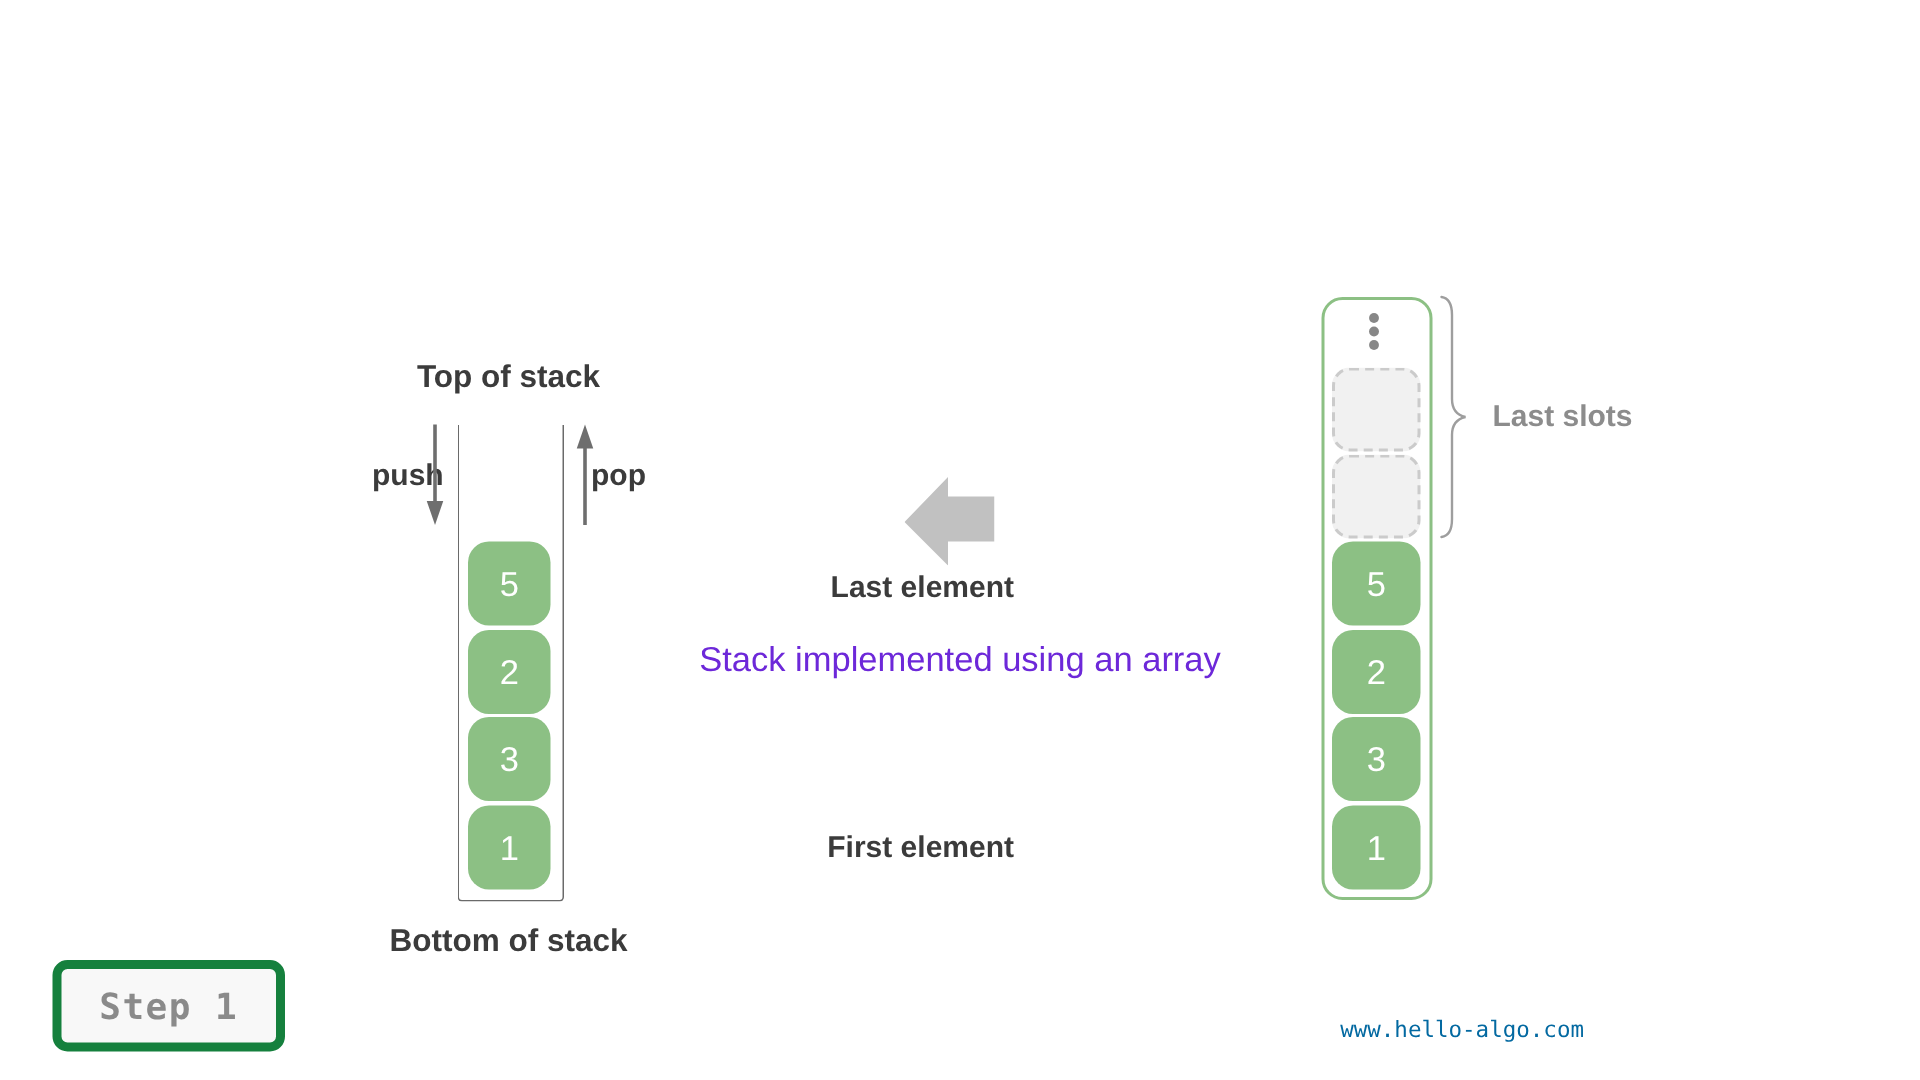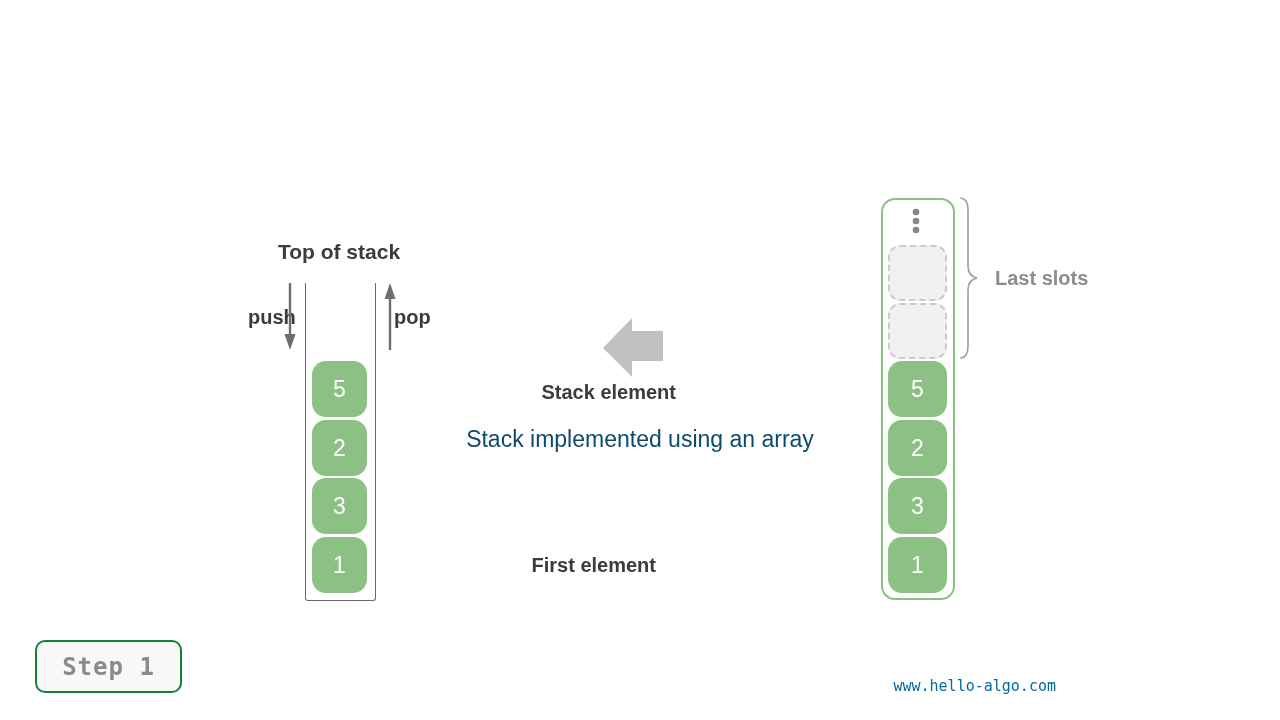--- a/index.html
+++ b/index.html
@@ -27,21 +27,21 @@
     white-space: nowrap;
   }
   .label-muted {
     font-weight: bold;
     font-size: 20px;
     color: #8c8c8c;
     white-space: nowrap;
   }
   .caption {
     font-size: 23px;
-    color: #0c4a6e;
+    color: #6d28d9;
     white-space: nowrap;
   }
   .center-x { transform: translateX(-50%); }
   .right-align { text-align: right; }
 
   
   .stack-container {
     left: 305px; top: 283px;
     width: 69px; height: 317px;
     border-left: 1.5px solid #6a6a6a;
@@ -78,21 +78,21 @@
     background: #f1f1f1;
     border: 2px dashed #cbcbcb;
     border-radius: 12px;
   }
 
   
   .step-badge {
     left: 35px; top: 640px;
     width: 143px; height: 49px;
     background: #f8f8f8;
-    border: 2px solid #15803d;
+    border: 6px solid #15803d;
     border-radius: 10px;
     display: flex;
     align-items: center;
     justify-content: center;
   }
   .step-badge-text {
     font-family: "DejaVu Sans Mono", "Liberation Mono", monospace;
     font-weight: bold;
     font-size: 24px;
     color: #8a8a8a;
@@ -132,20 +132,21 @@
 
   <div class="abs label-dark-sm" style="left:394px; top:306px;">pop</div>
 
   <div class="abs stack-container"></div>
 
   <div class="abs cell stack-cell" style="top:361px;">5</div>
   <div class="abs cell stack-cell" style="top:420px;">2</div>
   <div class="abs cell stack-cell" style="top:478px;">3</div>
   <div class="abs cell stack-cell" style="top:537px;">1</div>
 
+  <div class="abs label-dark center-x" style="left:339px; top:616px;">Bottom of stack</div>
 
   <div class="abs" style="left:603px; top:318px; width:60px; height:59px;">
     <svg width="60" height="59" viewBox="0 0 60 59">
       <polygon points="0,30 29,0 29,13 60,13 60,43 29,43 29,59" fill="#c1c1c1"></polygon>
     </svg>
   </div>
 
   <div class="abs caption center-x" style="left:640px; top:426px;">Stack implemented using an array</div>
 
   <div class="abs array-container"></div>
@@ -167,23 +168,23 @@
   <div class="abs cell array-cell" style="top:537px;">1</div>
 
   <div class="abs" style="left:955px; top:194px; width:28px; height:168px;">
     <svg width="28" height="168" viewBox="0 0 28 168">
       <path d="M 6 4 Q 13 5 13 16 L 13 72 Q 13 82 22 84 Q 13 86 13 96 L 13 152 Q 13 163 6 164" fill="none" stroke="#9e9e9e" stroke-width="1.6" stroke-linecap="round"></path>
     </svg>
   </div>
 
   <div class="abs label-muted" style="left:995px; top:267px;">Last slots</div>
 
-  <div class="abs label-dark-sm right-align" style="right:420px; top:381px;">Stack element</div>
+  <div class="abs label-dark-sm right-align" style="right:420px; top:381px;">Last element</div>
 
-  <div class="abs label-dark-sm right-align" style="right:440px; top:554px;">First element</div>
+  <div class="abs label-dark-sm right-align" style="right:420px; top:554px;">First element</div>
 
   <div class="abs step-badge">
     <span class="step-badge-text">Step 1</span>
   </div>
 
   <div class="abs watermark">www.hello-algo.com</div>
 
 </div>
 
 </body></html>

